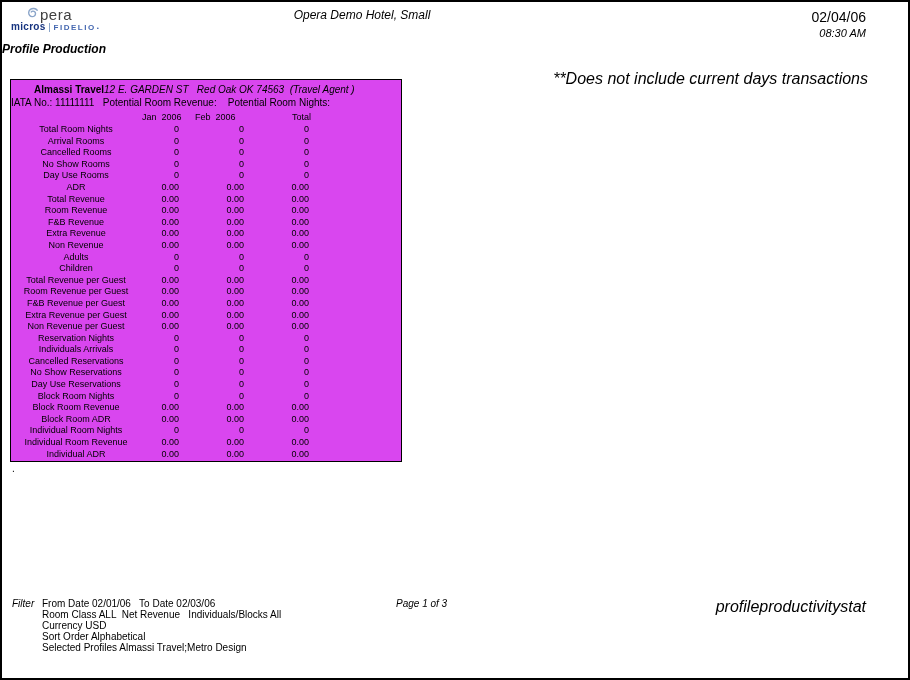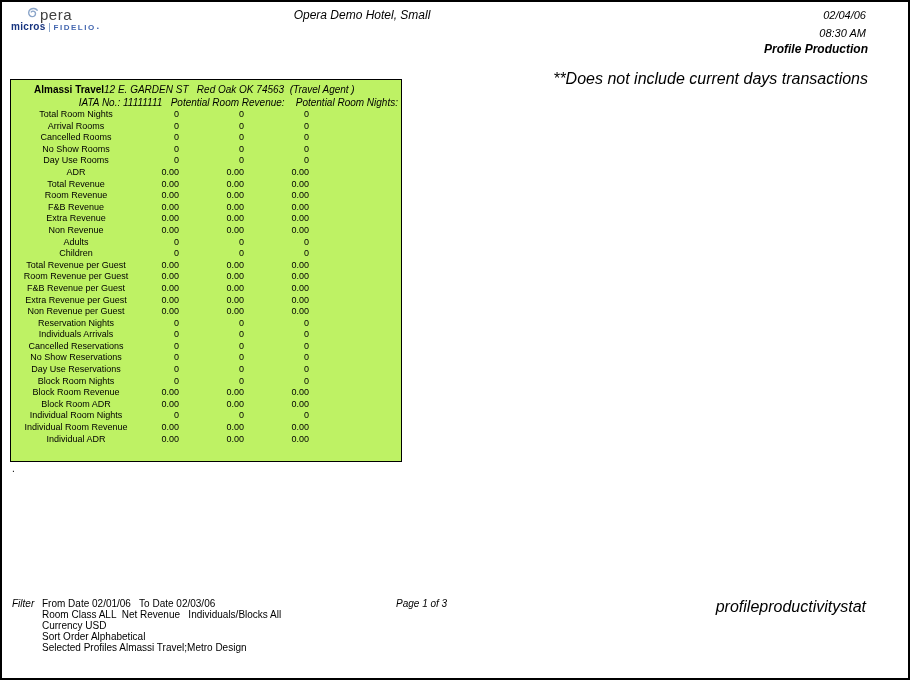--- a/index.html
+++ b/index.html
@@ -40,52 +40,52 @@
   .fidelio-word::after {
     content:"•"; font-size:6px; vertical-align:middle; margin-left:1px;
   }
 
   .hotel-title {
     position:absolute; top:6px; left:0; width:720px;
     text-align:center; font-style:italic; font-size:12px;
   }
   .report-date {
     position:absolute; top:7px; right:42px;
-    font-style:italic; font-size:11px;
+    font-size:14px;
   }
   .report-time {
     position:absolute; top:25px; right:42px;
     font-style:italic; font-size:11px;
   }
   .report-title {
     position:absolute; top:40px; left:0; width:866px;
-    text-align:right; font-style:italic; font-weight:bold; font-size:12px;
+    text-align:left; font-style:italic; font-weight:bold; font-size:12px;
   }
   .disclaimer {
     position:absolute; top:68px; right:40px;
     font-style:italic; font-size:16px;
   }
 
   
   .box {
     position:absolute; left:8px; top:77px;
     width:392px; height:383px;
     border:1px solid #000;
-    background:#bef264;
+    background:#d946ef;
   }
   .profile-line {
     padding:4px 0 0 23px;
     font-size:10px; line-height:12px;
     white-space:pre;
   }
   .profile-name { font-weight:bold; font-style:normal; }
   .profile-address { font-style:italic; }
   .iata-line {
-    text-align:right; padding-right:3px;
-    font-size:10px; line-height:13px; font-style:italic;
+    padding-right:3px;
+    font-size:10px; line-height:13px; 
     white-space:pre;
   }
   .col-headers {
     position:relative; height:14px; margin-top:1px;
     font-size:9px;
   }
   .col-headers span { position:absolute; top:2px; white-space:pre; }
   .col-h-jan   { left:131px; }
   .col-h-feb   { left:184px; }
   .col-h-total { left:281px; }
@@ -141,20 +141,25 @@
 
   <div class="hotel-title">Opera Demo Hotel, Small</div>
   <div class="report-date">02/04/06</div>
   <div class="report-time">08:30 AM</div>
   <div class="report-title">Profile Production</div>
   <div class="disclaimer">**Does not include current days transactions</div>
 
   <div class="box">
     <div class="profile-line"><span class="profile-name">Almassi Travel</span><span class="profile-address">12 E. GARDEN ST   Red Oak OK 74563  (Travel Agent )</span></div>
     <div class="iata-line">IATA No.: 11111111   Potential Room Revenue:    Potential Room Nights:</div>
+    <div class="col-headers">
+      <span class="col-h-jan">Jan  2006</span>
+      <span class="col-h-feb">Feb  2006</span>
+      <span class="col-h-total">Total</span>
+    </div>
     <div class="rows">
         <div class="row">
           <span class="lbl">Total Room Nights</span>
           <span class="num">0</span>
           <span class="num">0</span>
           <span class="num">0</span>
           <span class="fill"></span>
         </div>
         <div class="row">
           <span class="lbl">Arrival Rooms</span>

